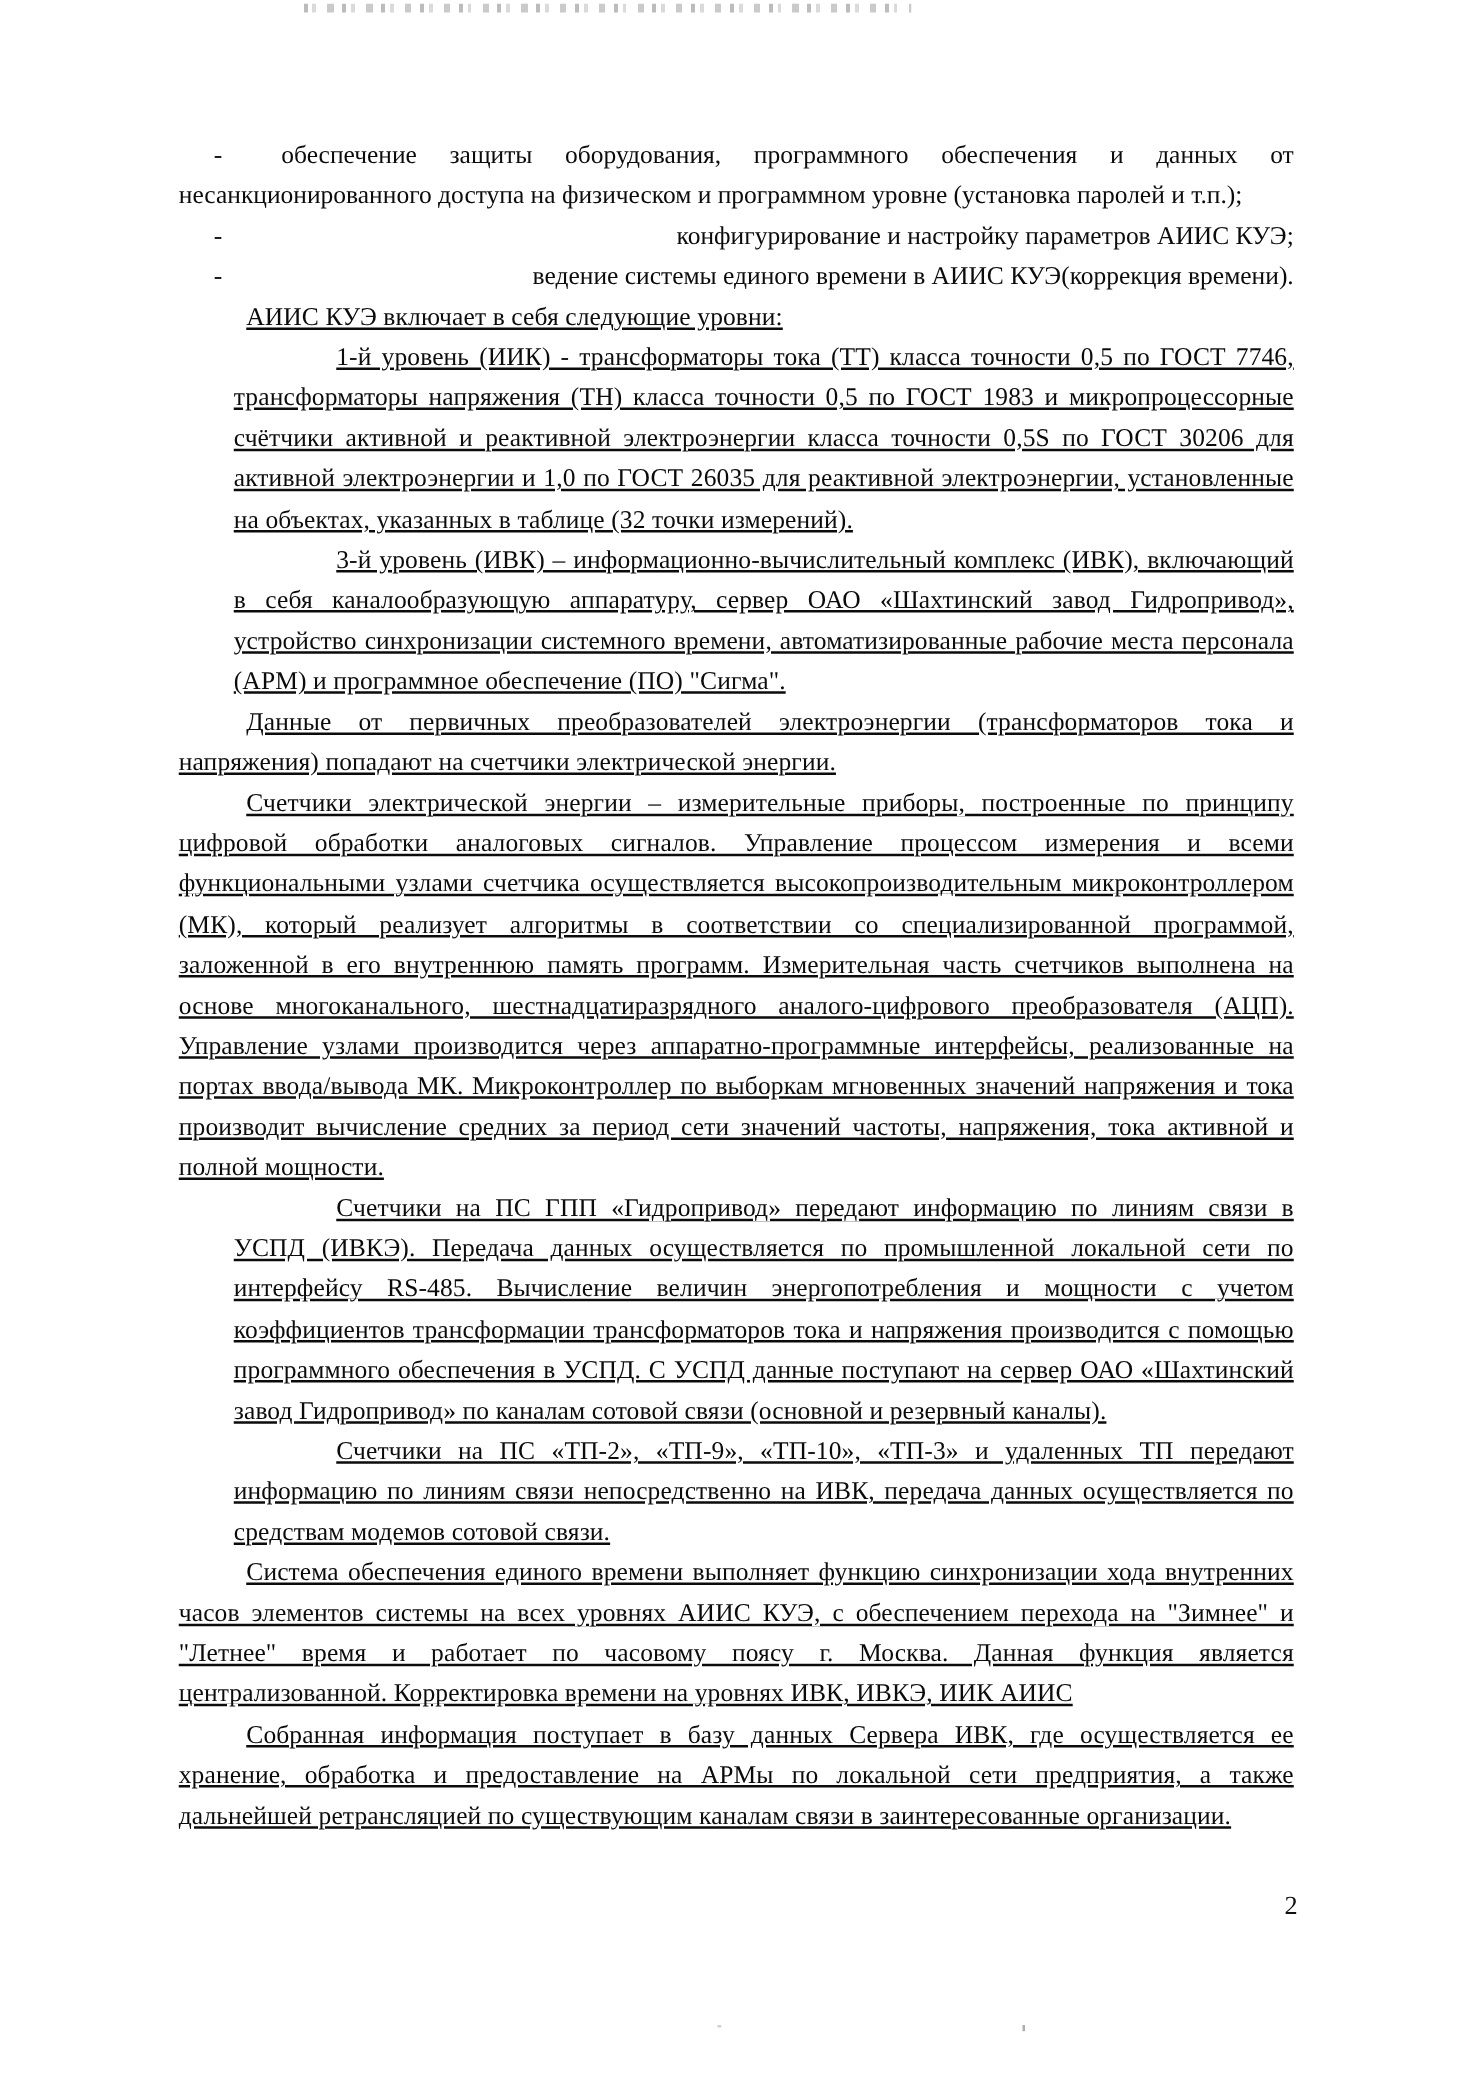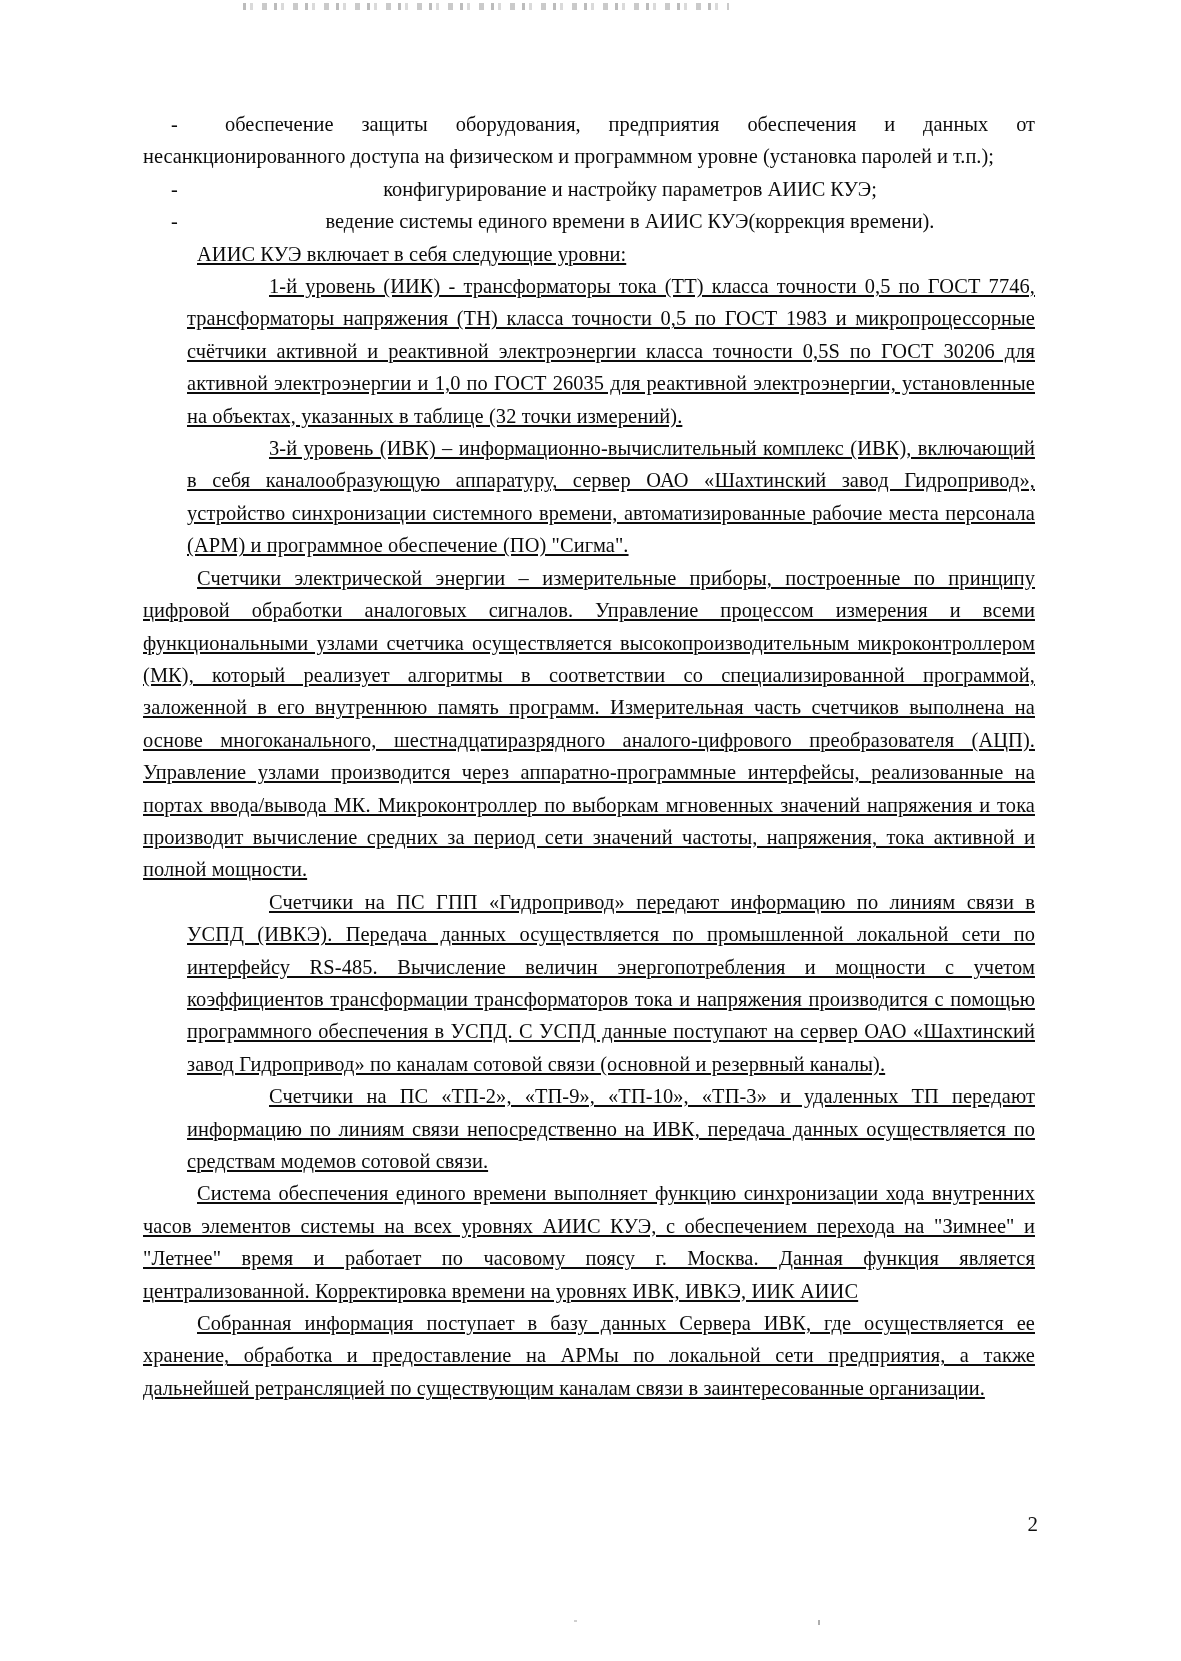--- a/index.html
+++ b/index.html
@@ -92,21 +92,21 @@
     text-align: left;
   }
   .bullet-body {
     display: block;
     font-size: 20.4px;
     line-height: 32.4px;
     text-align: justify;
     text-justify: inter-word;
     text-indent: 82px;
   }
-  .bullet-body.short { text-align: center; }
+  .bullet-body.short { text-align: right; }
 
   .page-number {
     position: absolute;
     right: 143px;
     top: 1514px;
     font-size: 21px;
     line-height: 1;
     font-family: "Liberation Serif", "DejaVu Serif", serif;
     color: #101010;
   }
@@ -117,41 +117,42 @@
 <div class="page">
 
   <div class="scan-artifact-top"></div>
   <div class="scan-speck speck-a"></div>
   <div class="scan-speck speck-b"></div>
 
   <div class="content">
 
     <div class="bullet-row">
       <span class="bullet-marker">-</span>
-      <span class="bullet-body">обеспечение защиты оборудования, предприятия обеспечения и данных от несанкционированного доступа на физическом и программном уровне (установка паролей и т.п.);</span>
+      <span class="bullet-body">обеспечение защиты оборудования, программного обеспечения и данных от несанкционированного доступа на физическом и программном уровне (установка паролей и т.п.);</span>
     </div>
 
     <div class="bullet-row">
       <span class="bullet-marker">-</span>
       <span class="bullet-body short">конфигурирование и настройку параметров АИИС КУЭ;</span>
     </div>
 
     <div class="bullet-row">
       <span class="bullet-marker">-</span>
       <span class="bullet-body short">ведение системы единого времени в АИИС КУЭ(коррекция времени).</span>
     </div>
 
     <p class="para indent-sm gap-md">АИИС КУЭ включает в себя следующие уровни:</p>
 
     <p class="para indent gap-md">1-й уровень (ИИК) - трансформаторы тока (ТТ) класса точности 0,5 по ГОСТ 7746, трансформаторы напряжения (ТН) класса точности 0,5 по ГОСТ 1983 и микропроцессорные счётчики активной и реактивной электроэнергии класса точности 0,5S по ГОСТ 30206 для активной электроэнергии и 1,0 по ГОСТ 26035 для реактивной электроэнергии, установленные на объектах, указанных в таблице (32 точки измерений).</p>
 
 
     <p class="para indent gap-md">3-й уровень (ИВК) – информационно-вычислительный комплекс (ИВК), включающий в себя каналообразующую аппаратуру, сервер ОАО «Шахтинский завод Гидропривод», устройство синхронизации системного времени, автоматизированные рабочие места персонала (АРМ) и программное обеспечение (ПО) "Сигма".</p>
 
 
+    <p class="para indent-sm gap-sm">Данные от первичных преобразователей электроэнергии (трансформаторов тока и напряжения) попадают на счетчики электрической энергии.</p>
 
     <p class="para indent-sm gap-sm">Счетчики электрической энергии – измерительные приборы, построенные по принципу цифровой обработки аналоговых сигналов. Управление процессом измерения и всеми функциональными узлами счетчика осуществляется высокопроизводительным микроконтроллером (МК), который реализует алгоритмы в соответствии со специализированной программой, заложенной в его внутреннюю память программ. Измерительная часть счетчиков выполнена на основе многоканального, шестнадцатиразрядного аналого-цифрового преобразователя (АЦП). Управление узлами производится через аппаратно-программные интерфейсы, реализованные на портах ввода/вывода МК. Микроконтроллер по выборкам мгновенных значений напряжения и тока производит вычисление средних за период сети значений частоты, напряжения, тока активной и полной мощности.</p>
 
     <p class="para indent gap-md">Счетчики на ПС ГПП «Гидропривод» передают информацию по линиям связи в УСПД (ИВКЭ). Передача  данных осуществляется по промышленной локальной сети по интерфейсу RS-485. Вычисление величин энергопотребления и мощности с учетом коэффициентов трансформации трансформаторов тока и напряжения производится с помощью программного обеспечения в УСПД. С УСПД данные поступают на сервер ОАО «Шахтинский завод Гидропривод»  по каналам сотовой связи (основной и резервный каналы).</p>
 
     <p class="para indent gap-md">Счетчики на ПС «ТП-2», «ТП-9», «ТП-10», «ТП-3» и удаленных ТП передают информацию по линиям связи непосредственно на ИВК, передача данных осуществляется по средствам модемов сотовой связи.</p>
 
     <p class="para indent-sm gap-sm">Система обеспечения единого времени выполняет функцию синхронизации хода внутренних часов элементов системы на всех уровнях АИИС КУЭ, с обеспечением перехода на "Зимнее" и "Летнее" время и работает по часовому поясу г. Москва. Данная функция является централизованной. Корректировка времени на уровнях ИВК, ИВКЭ, ИИК АИИС</p>
 
     <p class="para indent-sm gap-md">Собранная информация поступает в базу данных Сервера ИВК, где осуществляется ее хранение, обработка и предоставление на АРМы по локальной сети предприятия, а также дальнейшей ретрансляцией по существующим каналам связи в заинтересованные организации.</p>

